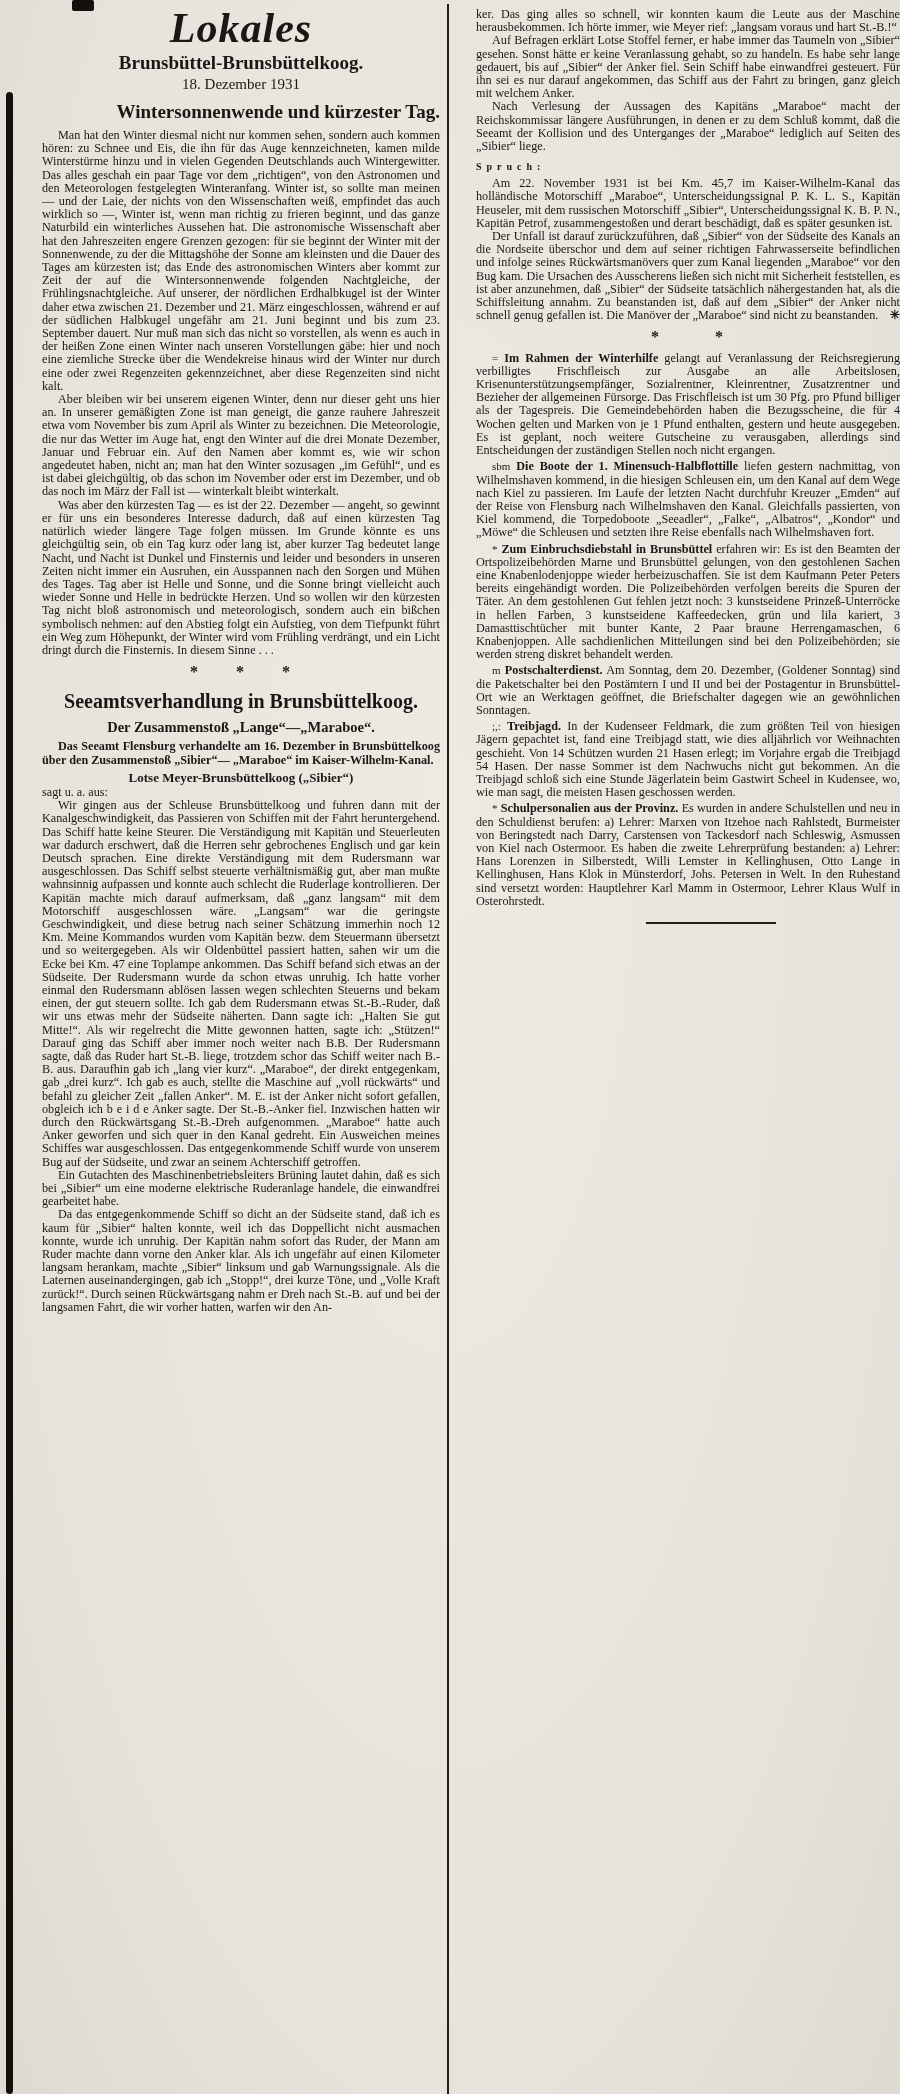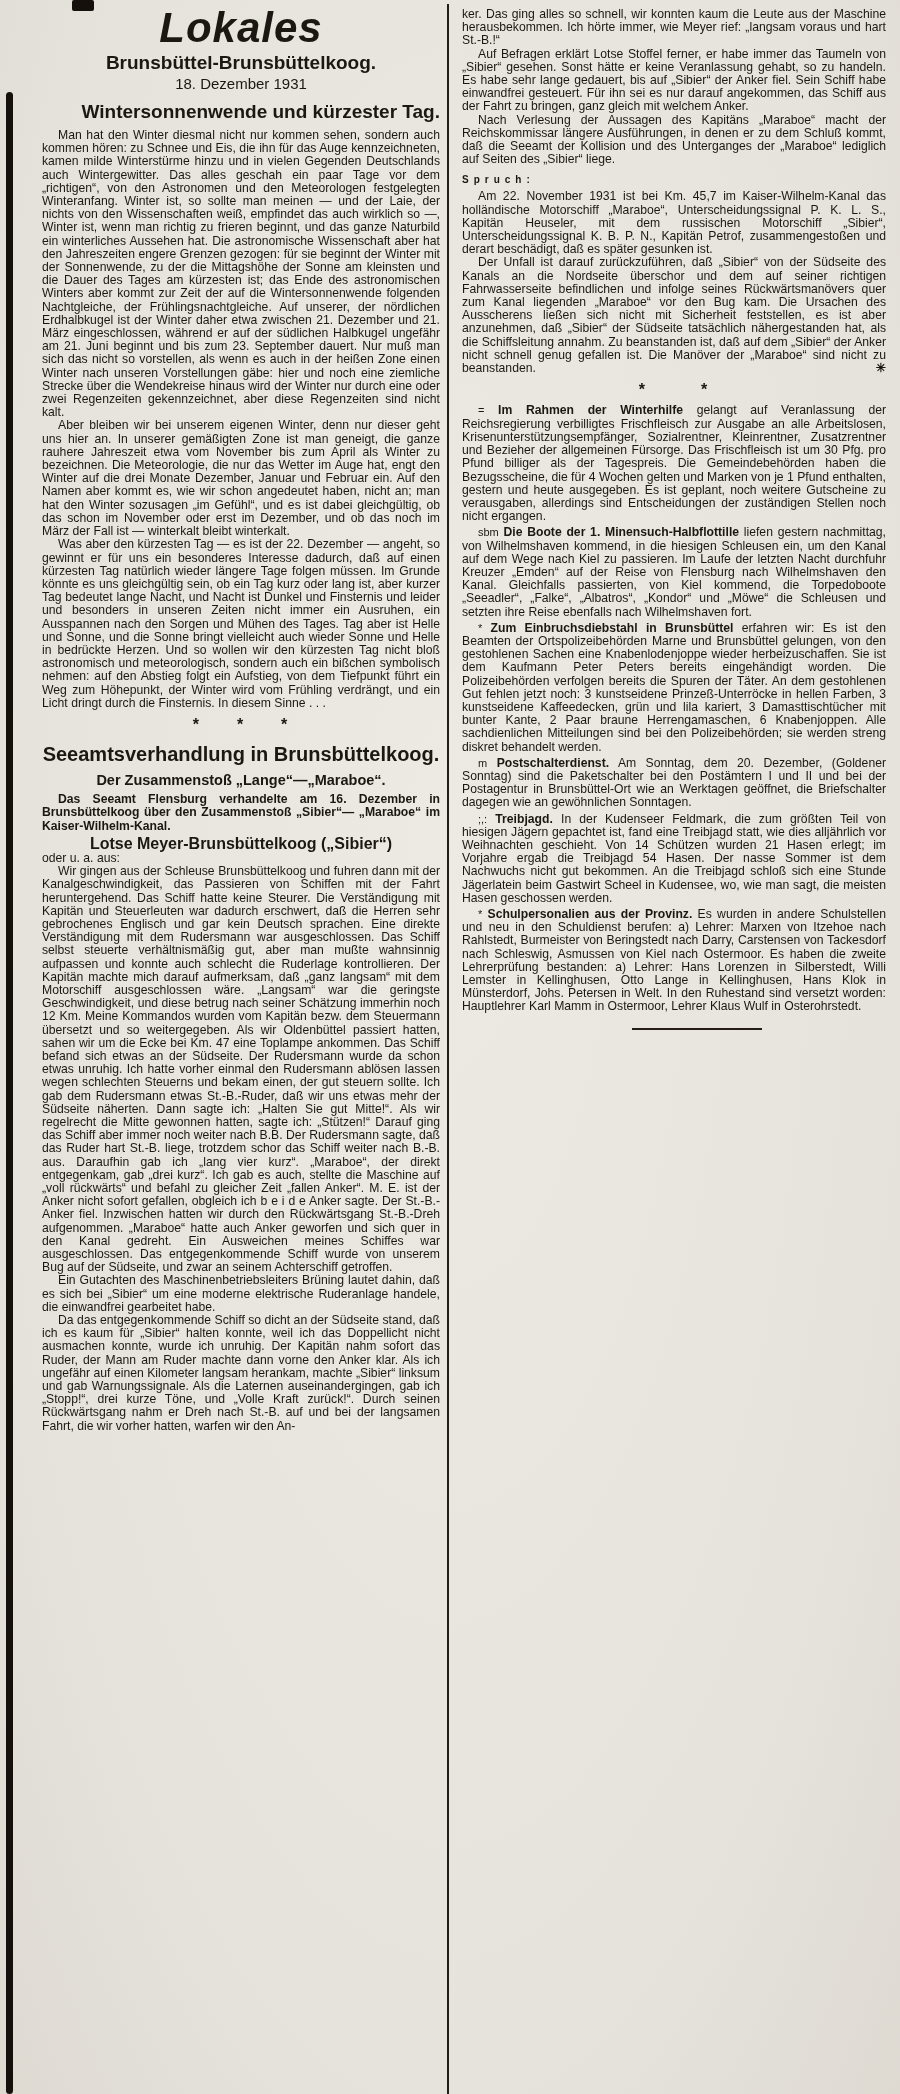--- a/index.html
+++ b/index.html
@@ -1,38 +1,38 @@
 <!DOCTYPE html>
 <html lang="de"><head>
 <meta charset="utf-8">
 <style>
   html,body{margin:0;padding:0;background:#c9c6c0;}
   .page{
     position:relative;width:900px;height:2094px;overflow:hidden;
     background:#e8e5df;
     background-image:radial-gradient(ellipse at 50% 40%, #edeae4 0%, #e6e3dc 70%, #dedad2 100%);
     color:#1c1712;
-    font-family:Liberation Sans, sans-serif;
+    font-family:Liberation Serif, serif;
   }
   .edge-strip{position:absolute;left:6px;top:92px;width:7px;height:2002px;background:#15100b;border-radius:4px;}
   .corner-blob{position:absolute;left:72px;top:0;width:22px;height:11px;background:#15100b;border-radius:2px;}
   .divider{position:absolute;left:447px;top:4px;width:2px;height:2090px;background:#251d14;}
   .col-left{position:absolute;left:42px;top:6px;width:398px;}
-  .col-right{position:absolute;left:462px;top:8px;width:424px;}
+  .col-right{position:absolute;left:476px;top:8px;width:424px;}
   p{margin:0;font-size:12.2px;line-height:13.2px;text-align:justify;text-indent:16px;hyphens:auto;}
   p.noindent{text-indent:0;}
   .masthead{text-align:center;margin-bottom:8px;}
   .m-title{font-size:42px;line-height:44px;font-weight:bold;font-style:italic;letter-spacing:1px;}
   .m-sub{font-size:19px;line-height:22px;font-weight:bold;margin-top:2px;}
   .m-date{font-size:15px;line-height:18px;margin-top:1px;}
   .h-art1{font-size:19px;line-height:22px;font-weight:bold;text-align:right;margin:8px 0 6px 0;}
   .h-art2{font-size:20px;line-height:27px;font-weight:bold;text-align:center;margin:10px 0 4px 0;}
   .h-sub2{font-size:14.5px;line-height:17px;font-weight:bold;text-align:center;margin-bottom:4px;}
   .intro{font-weight:bold;text-indent:16px;margin-bottom:2px;}
-  .h-witness{font-size:16px;font-weight:bold;text-align:center;text-indent:0;margin:4px 0 2px 0;}
+  .h-witness{font-size:13px;font-weight:bold;text-align:center;text-indent:0;margin:4px 0 2px 0;}
   .leadin{text-indent:0;}
   .h-spruch{font-size:10px;font-weight:bold;letter-spacing:5px;text-indent:0;margin:8px 0 5px 0;}
   .sep{text-align:center;font-size:16px;font-weight:bold;letter-spacing:2px;margin:8px 0;text-indent:0;}
   .mark{float:right;font-weight:bold;text-indent:0;}
   .news{margin-top:3px;}
   .sigil{font-size:11px;}
   .lead{font-weight:bold;}
   .end-rule{width:130px;border-top:2px solid #251d14;margin:14px auto 0 170px;}
   b{font-weight:bold;}
 </style>
@@ -57,21 +57,21 @@
       <p>Aber bleiben wir bei unserem eigenen Winter, denn nur dieser geht uns hier an. In unserer gemäßigten Zone ist man geneigt, die ganze rauhere Jahreszeit etwa vom November bis zum April als Winter zu bezeichnen. Die Meteorologie, die nur das Wetter im Auge hat, engt den Winter auf die drei Monate Dezember, Januar und Februar ein. Auf den Namen aber kommt es, wie wir schon angedeutet haben, nicht an; man hat den Winter sozusagen „im Gefühl“, und es ist dabei gleichgültig, ob das schon im November oder erst im Dezember, und ob das noch im März der Fall ist — winterkalt bleibt winterkalt.</p>
       <p>Was aber den kürzesten Tag — es ist der 22. Dezember — angeht, so gewinnt er für uns ein besonderes Interesse dadurch, daß auf einen kürzesten Tag natürlich wieder längere Tage folgen müssen. Im Grunde könnte es uns gleichgültig sein, ob ein Tag kurz oder lang ist, aber kurzer Tag bedeutet lange Nacht, und Nacht ist Dunkel und Finsternis und leider und besonders in unseren Zeiten nicht immer ein Ausruhen, ein Ausspannen nach den Sorgen und Mühen des Tages. Tag aber ist Helle und Sonne, und die Sonne bringt vielleicht auch wieder Sonne und Helle in bedrückte Herzen. Und so wollen wir den kürzesten Tag nicht bloß astronomisch und meteorologisch, sondern auch ein bißchen symbolisch nehmen: auf den Abstieg folgt ein Aufstieg, von dem Tiefpunkt führt ein Weg zum Höhepunkt, der Winter wird vom Frühling verdrängt, und ein Licht dringt durch die Finsternis. In diesem Sinne . . .</p>
       <p class="sep">*  *  *</p>
     </article>
 
     <article>
       <div class="h-art2">Seeamtsverhandlung in Brunsbüttelkoog.</div>
       <div class="h-sub2">Der Zusammenstoß „Lange“—„Maraboe“.</div>
       <p class="intro">Das Seeamt Flensburg verhandelte am 16. Dezember in Brunsbüttelkoog über den Zusammenstoß „Sibier“— „Maraboe“ im Kaiser-Wilhelm-Kanal.</p>
       <p class="h-witness">Lotse Meyer-Brunsbüttelkoog („Sibier“)</p>
-      <p class="leadin">oder u. a. aus:</p>
+      <p class="leadin">sagt u. a. aus:</p>
       <p>Wir gingen aus der Schleuse Brunsbüttelkoog und fuhren dann mit der Kanalgeschwindigkeit, das Passieren von Schiffen mit der Fahrt heruntergehend. Das Schiff hatte keine Steurer. Die Verständigung mit Kapitän und Steuerleuten war dadurch erschwert, daß die Herren sehr gebrochenes Englisch und gar kein Deutsch sprachen. Eine direkte Verständigung mit dem Rudersmann war ausgeschlossen. Das Schiff selbst steuerte verhältnismäßig gut, aber man mußte wahnsinnig aufpassen und konnte auch schlecht die Ruderlage kontrollieren. Der Kapitän machte mich darauf aufmerksam, daß „ganz langsam“ mit dem Motorschiff ausgeschlossen wäre. „Langsam“ war die geringste Geschwindigkeit, und diese betrug nach seiner Schätzung immerhin noch 12 Km. Meine Kommandos wurden vom Kapitän bezw. dem Steuermann übersetzt und so weitergegeben. Als wir Oldenbüttel passiert hatten, sahen wir um die Ecke bei Km. 47 eine Toplampe ankommen. Das Schiff befand sich etwas an der Südseite. Der Rudersmann wurde da schon etwas unruhig. Ich hatte vorher einmal den Rudersmann ablösen lassen wegen schlechten Steuerns und bekam einen, der gut steuern sollte. Ich gab dem Rudersmann etwas St.-B.-Ruder, daß wir uns etwas mehr der Südseite näherten. Dann sagte ich: „Halten Sie gut Mitte!“. Als wir regelrecht die Mitte gewonnen hatten, sagte ich: „Stützen!“ Darauf ging das Schiff aber immer noch weiter nach B.B. Der Rudersmann sagte, daß das Ruder hart St.-B. liege, trotzdem schor das Schiff weiter nach B.-B. aus. Daraufhin gab ich „lang vier kurz“. „Maraboe“, der direkt entgegenkam, gab „drei kurz“. Ich gab es auch, stellte die Maschine auf „voll rückwärts“ und befahl zu gleicher Zeit „fallen Anker“. M. E. ist der Anker nicht sofort gefallen, obgleich ich b e i d e Anker sagte. Der St.-B.-Anker fiel. Inzwischen hatten wir durch den Rückwärtsgang St.-B.-Dreh aufgenommen. „Maraboe“ hatte auch Anker geworfen und sich quer in den Kanal gedreht. Ein Ausweichen meines Schiffes war ausgeschlossen. Das entgegenkommende Schiff wurde von unserem Bug auf der Südseite, und zwar an seinem Achterschiff getroffen.</p>
       <p>Ein Gutachten des Maschinenbetriebsleiters Brüning lautet dahin, daß es sich bei „Sibier“ um eine moderne elektrische Ruderanlage handele, die einwandfrei gearbeitet habe.</p>
       <p>Da das entgegenkommende Schiff so dicht an der Südseite stand, daß ich es kaum für „Sibier“ halten konnte, weil ich das Doppellicht nicht ausmachen konnte, wurde ich unruhig. Der Kapitän nahm sofort das Ruder, der Mann am Ruder machte dann vorne den Anker klar. Als ich ungefähr auf einen Kilometer langsam herankam, machte „Sibier“ linksum und gab Warnungssignale. Als die Laternen auseinandergingen, gab ich „Stopp!“, drei kurze Töne, und „Volle Kraft zurück!“. Durch seinen Rückwärtsgang nahm er Dreh nach St.-B. auf und bei der langsamen Fahrt, die wir vorher hatten, warfen wir den An-</p>
     </article>
   </div>
 
   <div class="col-right">
     <p class="noindent">ker. Das ging alles so schnell, wir konnten kaum die Leute aus der Maschine herausbekommen. Ich hörte immer, wie Meyer rief: „langsam voraus und hart St.-B.!“</p>
     <p>Auf Befragen erklärt Lotse Stoffel ferner, er habe immer das Taumeln von „Sibier“ gesehen. Sonst hätte er keine Veranlassung gehabt, so zu handeln. Es habe sehr lange gedauert, bis auf „Sibier“ der Anker fiel. Sein Schiff habe einwandfrei gesteuert. Für ihn sei es nur darauf angekommen, das Schiff aus der Fahrt zu bringen, ganz gleich mit welchem Anker.</p>
     <p>Nach Verlesung der Aussagen des Kapitäns „Maraboe“ macht der Reichskommissar längere Ausführungen, in denen er zu dem Schluß kommt, daß die Seeamt der Kollision und des Unterganges der „Maraboe“ lediglich auf Seiten des „Sibier“ liege.</p>

